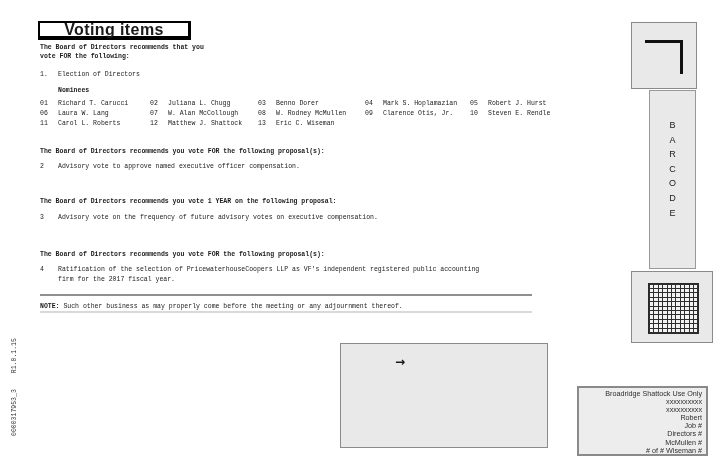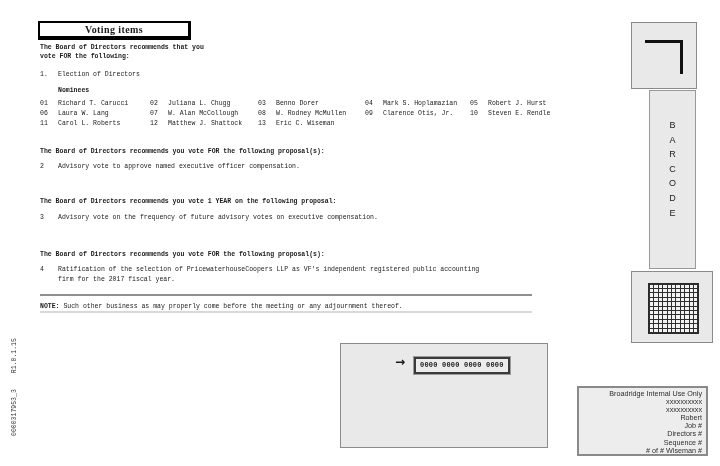--- a/index.html
+++ b/index.html
@@ -3,21 +3,21 @@
 <meta charset="utf-8">
 <style>
   html,body{margin:0;padding:0;background:#fff;}
   .page{position:relative;width:720px;height:466px;background:#ffffff;overflow:hidden;
         font-family:"Liberation Mono",monospace;font-size:6.5px;line-height:9px;color:#1a1a1a;}
 
   
   .title-box{position:absolute;left:38px;top:21px;width:148px;height:13px;
              border:solid #000;border-width:2px 3px 4px 2px;background:#fff;
              display:flex;align-items:center;justify-content:center;}
-  .title-box span{font-family:Liberation Serif, serif;font-weight:bold;font-size:10px;letter-spacing:.4px;}
+  .title-box span{font-family:Liberation Sans, sans-serif;font-weight:bold;font-size:16px;letter-spacing:.4px;}
 
   
   .bold{font-weight:bold;}
   .abs{position:absolute;}
   .intro{left:40px;top:43px;font-weight:bold;}
   .item-row{left:40px;padding-left:18px;}
   .item-num{position:absolute;left:0;top:0;}
   .nominees-label{left:58px;top:86px;font-weight:bold;}
   .nominee-grid{left:40px;top:99px;display:grid;grid-template-columns:110px 108px 107px 105px auto;
                 grid-auto-rows:10px;width:560px;}
@@ -117,46 +117,43 @@
   </div>
 
   <div class="abs rule rule1"></div>
   <div class="abs note-row">
     <span class="bold">NOTE:</span><span> Such other business as may properly come before the meeting or any adjournment thereof.</span>
   </div>
   <div class="abs rule rule2"></div>
 
   <div class="abs account-box">
     <span class="arrow">→</span>
-    <div class="acct-num-box">
-      <span>0000 0000 0000 0000</span>
-    </div>
   </div>
 
   <div class="abs bc-top-box">
     <div class="corner-h"></div>
     <div class="corner-v"></div>
   </div>
   <div class="abs bc-col">
     <span>B</span>
     <span>A</span>
     <span>R</span>
     <span>C</span>
     <span>O</span>
     <span>D</span>
     <span>E</span>
   </div>
   <div class="abs bc-bottom-box">
     <div class="bc-grid"></div>
   </div>
 
   <div class="abs internal-box">
-    <div>Broadridge Internal Use Only</div>
+    <div>Broadridge Shattock Use Only</div>
     <div>xxxxxxxxxx</div>
     <div>xxxxxxxxxx</div>
     <div>Robert</div>
     <div>Job #</div>
     <div>Directors #</div>
-    <div>Sequence #</div>
+    <div>McMullen #</div>
     <div># of # Wiseman #</div>
   </div>
 
 </div>
 
 </body></html>

